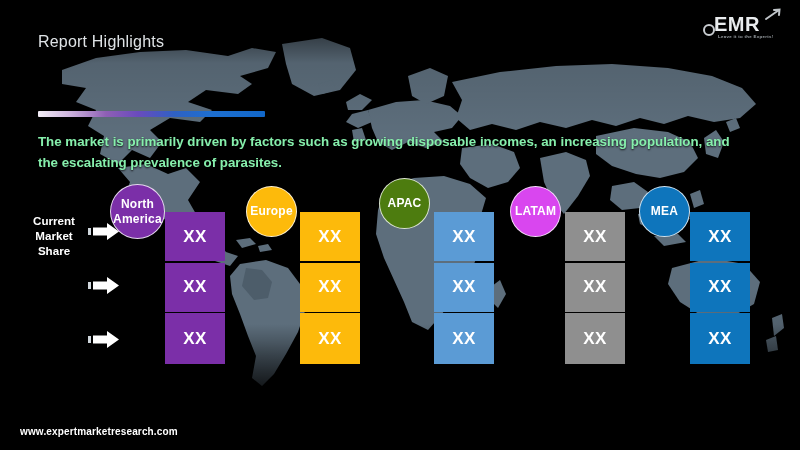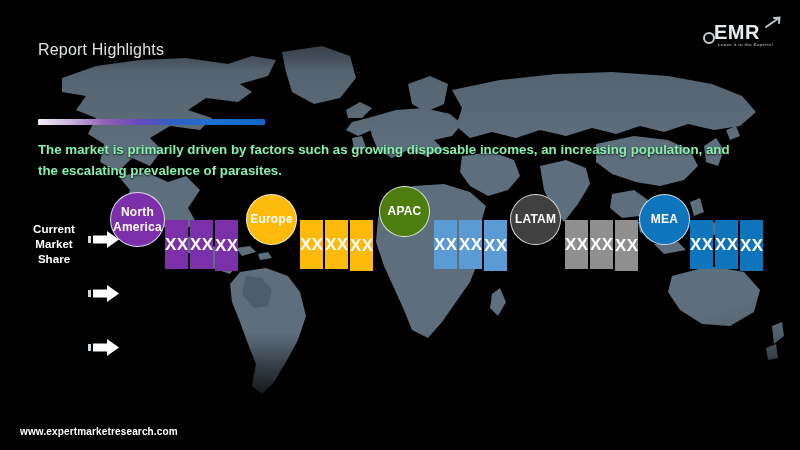--- a/index.html
+++ b/index.html
@@ -4,21 +4,21 @@
 <style>
   * { margin:0; padding:0; box-sizing:border-box; }
   html,body { background:#000; }
   body {
     width:800px; height:450px;
     font-family:"Liberation Sans", sans-serif;
     color:#fff; overflow:hidden; position:relative;
   }
 
   
-  #stage { position:absolute; inset:0; background:#000; overflow:hidden;margin-top:8px; }
+  #stage { position:absolute; inset:0; background:#000; overflow:hidden; }
 
   
   .map-wrap {
     position:absolute; left:0; top:18px;
     width:800px; height:372px;
     opacity:1; pointer-events:none;
   }
   .map-wrap svg { width:100%; height:100%; display:block; }
   .land { fill:#5d6e7c; }
 
@@ -77,21 +77,21 @@
   .arrow { position:absolute; left:70px; width:32px; height:19px; }
   .arrow.r0 { top:26px; }
   .arrow.r1 { top:80px; }
   .arrow.r2 { top:134px; }
   .arrow svg { display:block; }
 
   
   .region { position:absolute; top:0; }
   .bars {
     position:absolute; top:212px;
-    display:flex; flex-direction:row; gap:1.5px;
+    display:flex; flex-direction:column; gap:1.5px;
   }
   .bar {
     display:flex; align-items:center; justify-content:center;
     font-size:17px; font-weight:700; color:#ffffff; letter-spacing:.4px;
   }
   .bubble {
     position:absolute;
     border-radius:50%;
     display:flex; align-items:center; justify-content:center;
     text-align:center;
@@ -251,21 +251,21 @@
     </div>
     <div class="bubble" style="left:379px;top:178px;width:51px;height:51px;background:#4d7c0f;">APAC</div>
   </div>
 
   <div class="region">
     <div class="bars" style="left:565px;width:60px;">
       <div class="bar" style="height:49px;background:#8f8f8f;">XX</div>
       <div class="bar" style="height:49px;background:#8f8f8f;">XX</div>
       <div class="bar" style="height:51px;background:#8f8f8f;">XX</div>
     </div>
-    <div class="bubble" style="left:510px;top:186px;width:51px;height:51px;background:#404040;">LATAM</div>
+    <div class="bubble" style="left:510px;top:186px;width:51px;height:51px;background:#d946ef;">LATAM</div>
   </div>
 
   <div class="region">
     <div class="bars" style="left:690px;width:60px;">
       <div class="bar" style="height:49px;background:#0e75bc;">XX</div>
       <div class="bar" style="height:49px;background:#0e75bc;">XX</div>
       <div class="bar" style="height:51px;background:#0e75bc;">XX</div>
     </div>
     <div class="bubble" style="left:639px;top:186px;width:51px;height:51px;background:#0e75bc;">MEA</div>
   </div>

